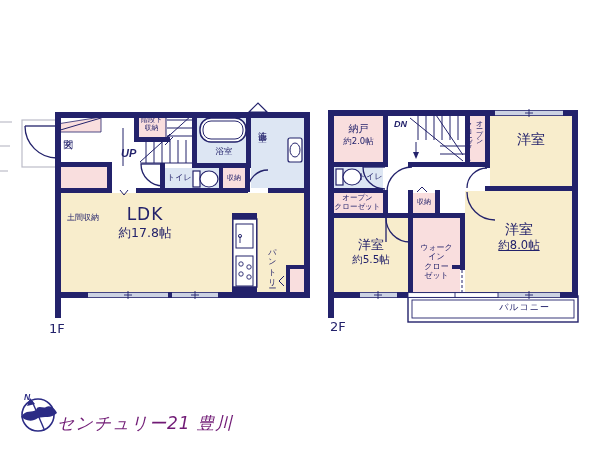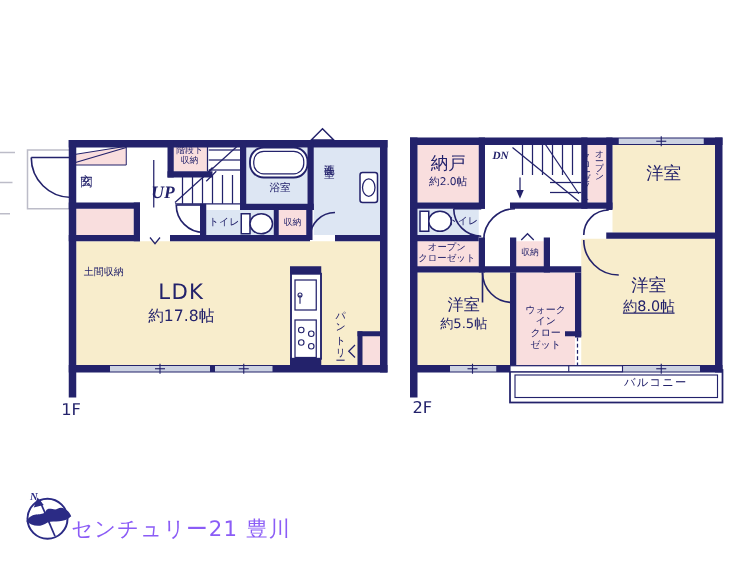--- a/index.html
+++ b/index.html
@@ -2,22 +2,22 @@
 <html><head>
 <meta charset="utf-8">
 <style>
   html,body{margin:0;padding:0;background:#fff;}
   .canvas{position:relative;width:600px;height:450px;background:#ffffff;overflow:hidden;
           font-family:"DejaVu Sans","Liberation Sans",sans-serif;}
   .canvas svg{position:absolute;left:0;top:0;}
   .lbl{position:absolute;color:#23226b;line-height:1.18;white-space:nowrap;}
   .ctr{text-align:center;white-space:normal;}
   .v{writing-mode:vertical-rl;letter-spacing:2px;}
-  .ital{font-family:Liberation Serif, serif;font-style:italic;font-weight:bold;}
-  .wm{position:absolute;color:#8b5cf6;letter-spacing:1px;}
+  .ital{font-family:Liberation Sans, sans-serif;font-style:italic;font-weight:bold;}
+  .wm{position:absolute;color:#701a75;letter-spacing:1px;font-style:italic;}
 </style>
 </head>
 <body>
 
 <div class="canvas">
 
 <svg width="600" height="450" viewBox="0 0 600 450">
 
   <g>
     <rect x="61" y="193" width="243" height="99" fill="#f8edcc"></rect>
@@ -216,34 +216,34 @@
     <path d="M 21 417 C 26 409 32 413 36 410 C 38 404 43 409 46 407 C 51 404 56 410 57 413 C 51 419 44 416 38 418 C 31 423 25 420 21 417 Z" fill="#2b2b85"></path>
   </g>
 </svg>
 
   <div class="lbl v" style="left:63px;top:131px;font-size:9.5px;"><span>玄関</span></div>
   <div class="lbl ctr" style="left:58px;top:172px;width:50px;font-size:8px;margin-top:41px;"><span>土間収納</span></div>
   <div class="lbl ctr" style="left:136px;top:116px;width:31px;font-size:7px;">
     <span style="display:block">階段下</span>
     <span style="display:block">収納</span>
   </div>
-  <div class="lbl ital" style="left:121px;top:147px;font-size:14px;"><span>UP</span></div>
+  <div class="lbl ital" style="left:121px;top:147px;font-size:11px;"><span>UP</span></div>
   <div class="lbl ctr" style="left:202px;top:146px;width:44px;font-size:8.5px;"><span>浴室</span></div>
   <div class="lbl v" style="left:258px;top:125px;font-size:8.5px;letter-spacing:1px;"><span>洗面室</span></div>
   <div class="lbl" style="left:167px;top:173px;font-size:8px;"><span>トイレ</span></div>
   <div class="lbl ctr" style="left:222px;top:174px;width:24px;font-size:7px;"><span>収納</span></div>
-  <div class="lbl ctr" style="left:85px;top:224px;width:120px;">
+  <div class="lbl ctr" style="left:85px;top:204px;width:120px;">
     <span style="display:block;font-size:17px;letter-spacing:1px;">LDK</span>
     <span style="display:block;font-size:12.5px;margin-top:2px;">約17.8帖</span>
   </div>
   <div class="lbl v" style="left:267px;top:243px;font-size:8px;letter-spacing:1px;"><span>パントリー</span></div>
   <div class="lbl" style="left:49px;top:321px;font-size:13px;"><span>1F</span></div>
 
   <div class="lbl ctr" style="left:336px;top:123px;width:45px;">
-    <span style="display:block;font-size:14px;">納戸</span>
+    <span style="display:block;font-size:10px;">納戸</span>
     <span style="display:block;font-size:8.5px;margin-top:1px;">約2.0帖</span>
   </div>
   <div class="lbl ital" style="left:394px;top:119px;font-size:9px;"><span>DN</span></div>
   <div class="lbl" style="left:358px;top:172px;font-size:8px;"><span>トイレ</span></div>
   <div class="lbl ctr" style="left:329px;top:194px;width:57px;font-size:7.5px;">
     <span style="display:block">オープン</span>
     <span style="display:block">クローゼット</span>
   </div>
   <div class="lbl ctr" style="left:411px;top:198px;width:26px;font-size:7px;"><span>収納</span></div>
   <div class="lbl v" style="left:463px;top:116px;font-size:7px;letter-spacing:0.5px;line-height:1.5;">

